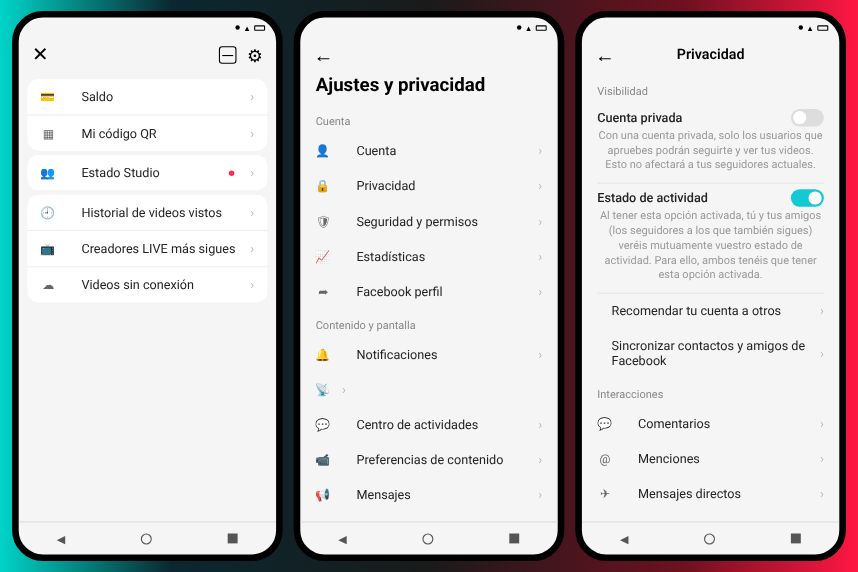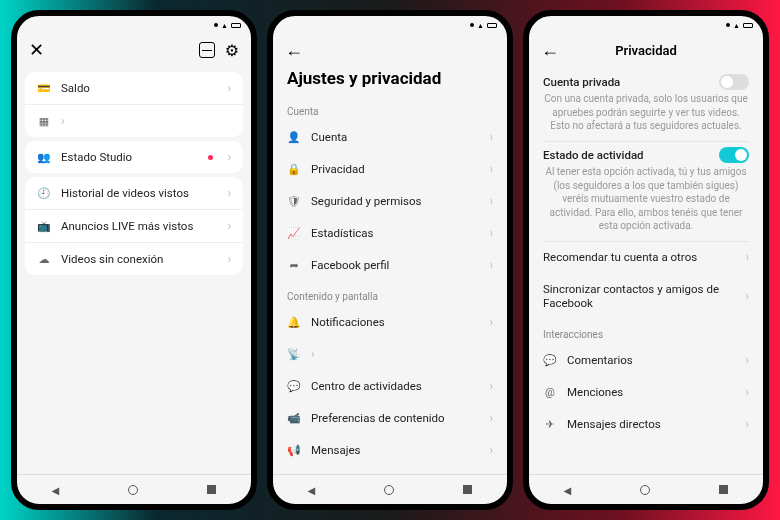--- a/index.html
+++ b/index.html
@@ -44,21 +44,21 @@
   .section-label { font-size: 10px; color: #888; padding: 10px 14px 4px; }
   .card {
     background: #fff; margin: 4px 8px; border-radius: 10px;
   }
   .row {
     display: flex; align-items: center; padding: 9px 12px;
     font-size: 11.5px; gap: 10px; position: relative;
   }
   .row + .row { border-top: 0.5px solid #eee; }
   .row-icon { width: 14px; height: 14px; display:flex; align-items:center; justify-content:center; color:#666; font-size:11px; }
-  .row-label { flex: 1; color: #222; }
+  .row-label { flex: 1; color: #222; margin-left: 13px; }
   .row-dot { width:5px; height:5px; border-radius:50%; background:#ff2d55; margin-right:4px; }
   .chev { color: #bbb; font-size: 12px; }
   .chev::before { content: "›"; }
   .content-scroll { flex:1; overflow:hidden; }
   .navbar {
     height: 30px; display: flex; justify-content: space-around; align-items: center;
     border-top: 0.5px solid #ddd; color:#555; font-size:12px;
   }
   .nav-back::before{content:"◀";font-size:10px;}
   .nav-circle{width:10px;height:10px;border:1.5px solid #555;border-radius:50%;}
@@ -97,40 +97,41 @@
   </div>
   <div class="content-scroll">
     <div class="card" id="p1c1">
         <div class="row">
           <span class="row-icon">💳</span>
           <span class="row-label">Saldo</span>
           <span class="chev"></span>
         </div>
         <div class="row">
           <span class="row-icon">▦</span>
+          <span class="row-label">Mi código QR</span>
           <span class="chev"></span>
         </div>
       </div>
     <div class="card" id="p1c2">
         <div class="row">
           <span class="row-icon">👥</span>
           <span class="row-label">Estado Studio</span>
           <span class="row-dot"></span>
           <span class="chev"></span>
         </div>
       </div>
     <div class="card" id="p1c3">
         <div class="row">
           <span class="row-icon">🕘</span>
           <span class="row-label">Historial de videos vistos</span>
           <span class="chev"></span>
         </div>
         <div class="row">
           <span class="row-icon">📺</span>
-          <span class="row-label">Anuncios LIVE más vistos</span>
+          <span class="row-label">Creadores LIVE más sigues</span>
           <span class="chev"></span>
         </div>
         <div class="row">
           <span class="row-icon">☁</span>
           <span class="row-label">Videos sin conexión</span>
           <span class="chev"></span>
         </div>
       </div>
   </div>
   <div class="navbar">
@@ -219,20 +220,21 @@
     <span class="status-dot"></span>
     <span class="status-wifi"></span>
     <span class="status-batt"></span>
   </div>
   <div class="topbar">
     <span class="icon-back"></span>
     <div class="page-title-center">Privacidad</div>
     <span style="width:18px"></span>
   </div>
   <div class="content-scroll">
+    <div class="section-label">Visibilidad</div>
 
     <div class="priv-block">
       <div class="priv-title">
         <span>Cuenta privada</span>
         <span class="toggle toggle-off"></span>
       </div>
       <div class="priv-desc">Con una cuenta privada, solo los usuarios que apruebes podrán seguirte y ver tus videos. Esto no afectará a tus seguidores actuales.</div>
     </div>
     <div class="divider"></div>
 

